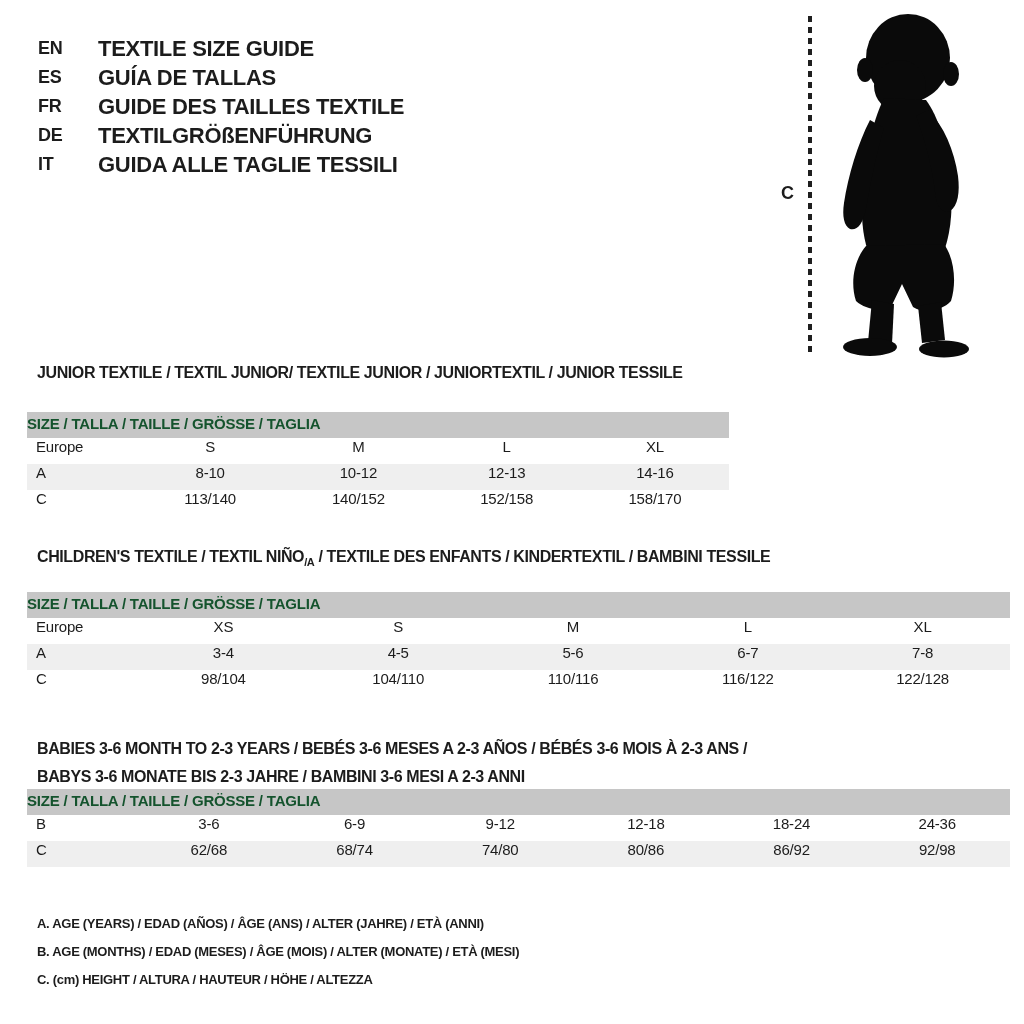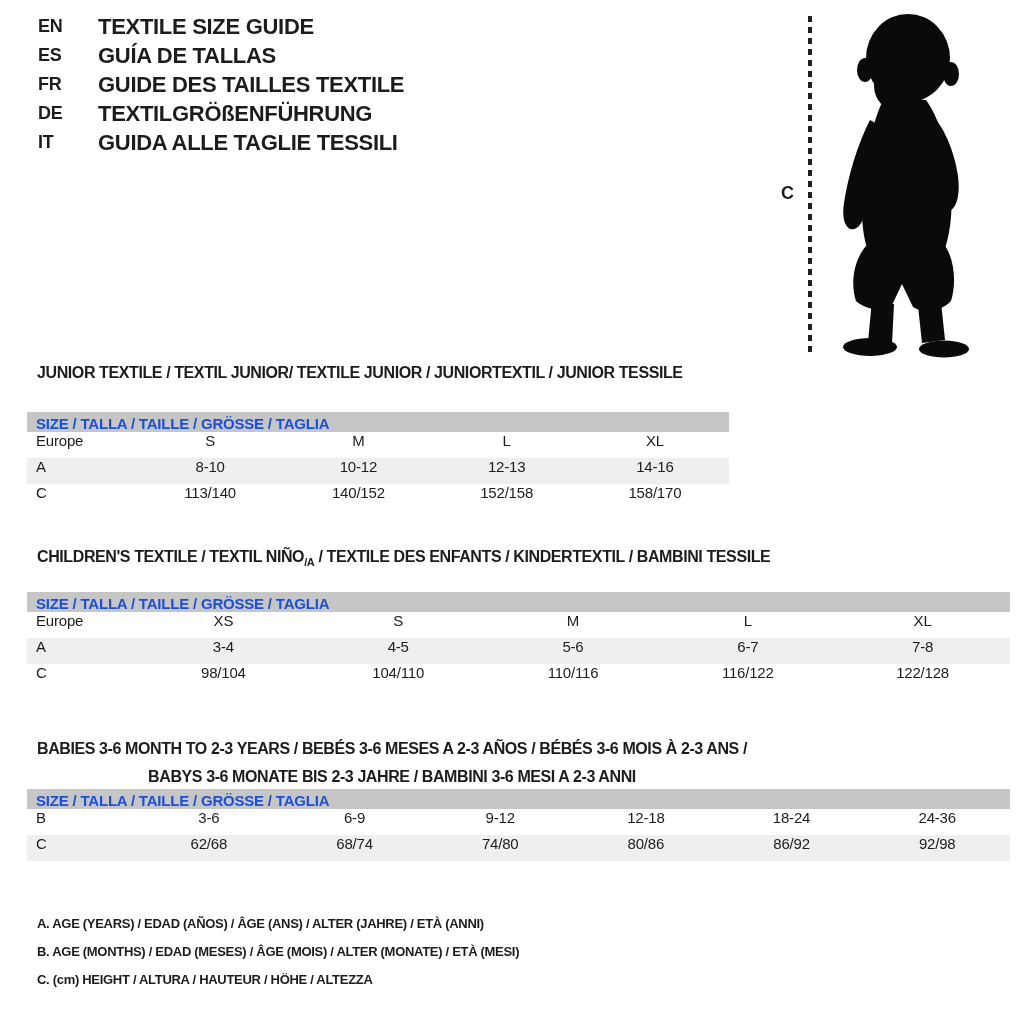--- a/index.html
+++ b/index.html
@@ -1,45 +1,45 @@
 <!DOCTYPE html>
 <html><head>
 <meta charset="utf-8">
 <style>
   html,body{margin:0;padding:0;background:#fff;}
   .page{position:relative;width:1024px;height:1024px;background:#ffffff;overflow:hidden;
         font-family:"Liberation Sans",sans-serif;color:#1c1c1c;}
 
   
-  .lang-list{position:absolute;left:38px;top:12px;}
+  .lang-list{position:absolute;left:38px;top:34px;}
   .lang-row{display:flex;height:29px;align-items:center;}
   .lang-code{width:60px;font-weight:bold;font-size:18px;letter-spacing:-0.3px;}
   .lang-label{font-weight:bold;font-size:22px;letter-spacing:-0.3px;white-space:nowrap;}
 
   
   .height-line{position:absolute;left:808px;top:16px;width:4px;height:336px;
                background:repeating-linear-gradient(to bottom,#1f1f1f 0 6px,transparent 6px 11px);}
   .height-label{position:absolute;left:781px;top:183px;font-weight:bold;font-size:18px;}
   .toddler{position:absolute;left:820px;top:8px;}
 
   
   .section-heading{position:absolute;left:37px;font-weight:bold;font-size:16px;
-                   letter-spacing:-0.4px;white-space:nowrap;text-align:center;}
+                   letter-spacing:-0.4px;white-space:nowrap;}
   .heading-sub{font-size:11px;vertical-align:-4px;font-weight:bold;}
   .h-junior{top:364px;}
   .h-children{top:548px;}
   .h-babies{top:719px;line-height:28px;margin-top:16px;}
 
   
   .size-table{position:absolute;left:27px;font-size:15px;letter-spacing:-0.2px;}
   .t-junior{top:412px;width:702px;}
   .t-children{top:592px;width:983px;}
   .t-babies{top:789px;width:983px;}
-  .size-bar{height:20px;line-height:23px;background:#c6c6c6;color:#1d4ed8;
-            font-weight:bold;font-size:15px;padding-left:9px;letter-spacing:-0.2px;}
+  .size-bar{height:26px;line-height:23px;background:#c6c6c6;color:#14532d;
+            font-weight:bold;font-size:15px;letter-spacing:-0.2px;}
   .t-row{display:flex;height:26px;}
   .t-row.shaded{background:#efefef;}
   .t-label{width:100px;padding-left:9px;}
   .t-cell{flex:1;text-align:center;}
 
   
   .footnotes{position:absolute;left:37px;top:910px;}
   .footnote{height:28px;line-height:28px;font-weight:bold;font-size:13px;
             letter-spacing:-0.3px;white-space:nowrap;}
 </style>

